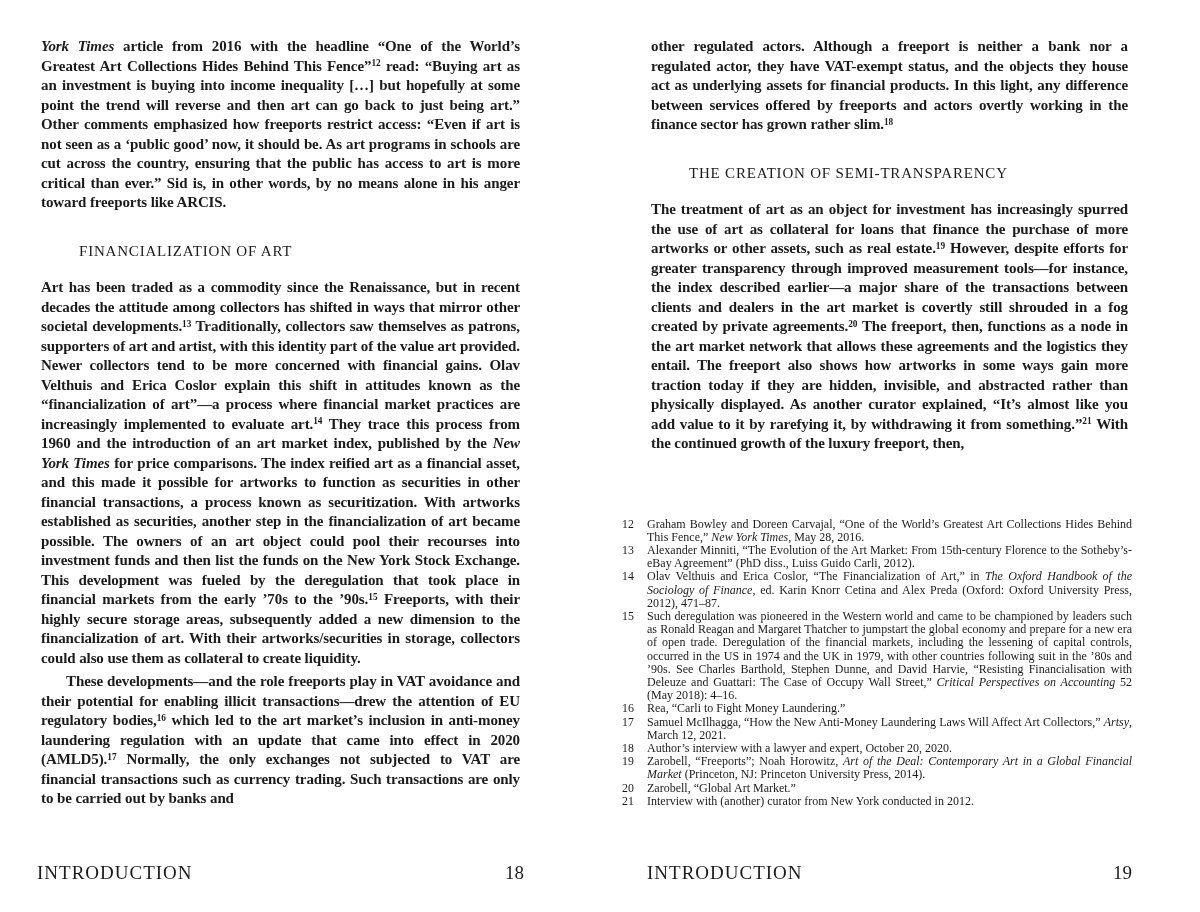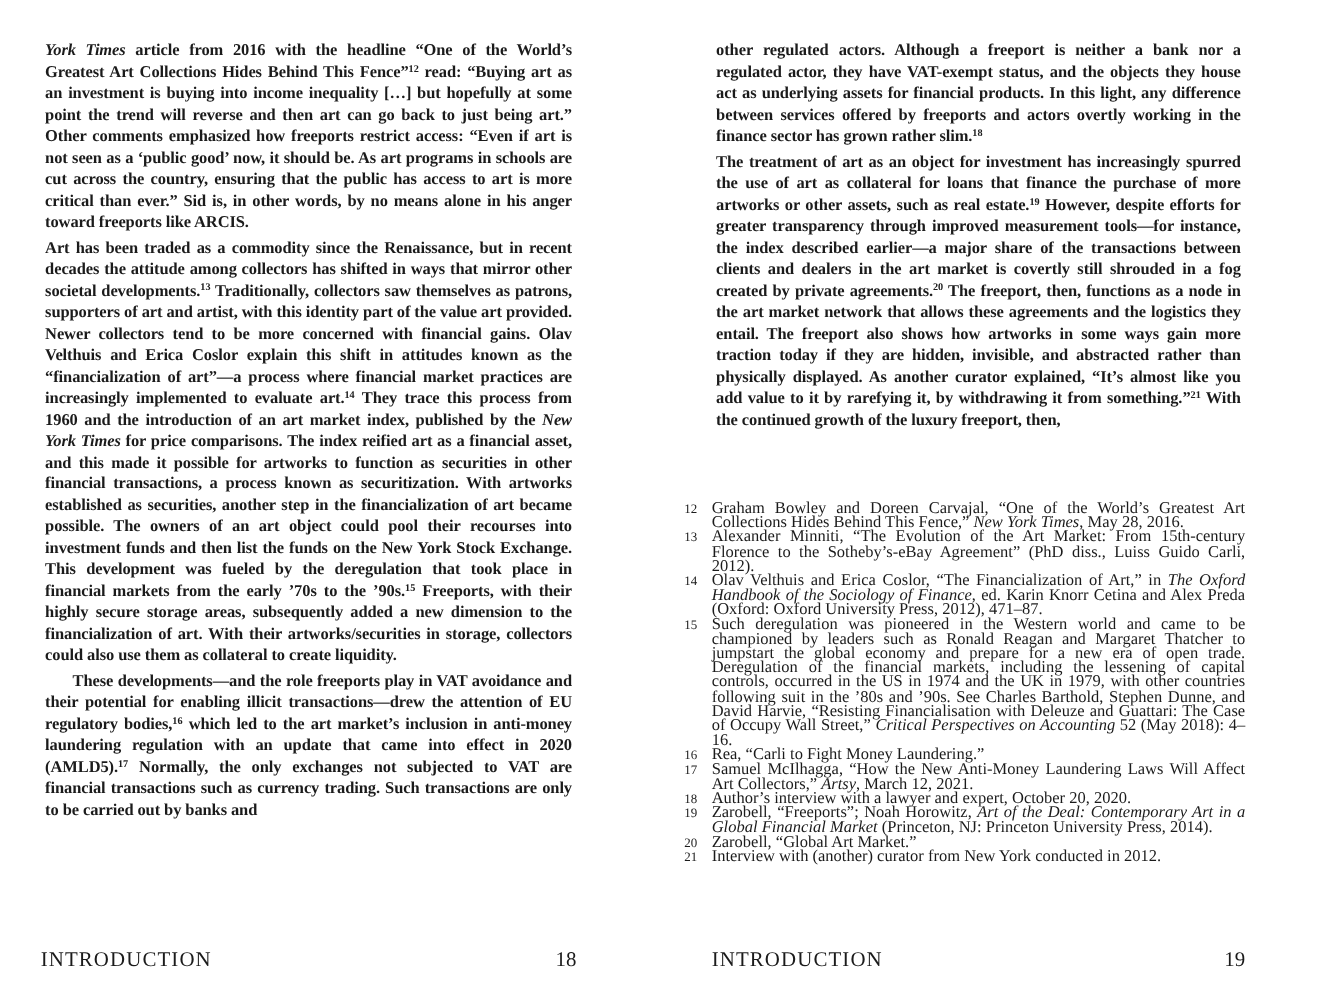--- a/index.html
+++ b/index.html
@@ -49,21 +49,21 @@
 
   .footnotes { margin: 64px 0 0 0; padding: 0; }
   .footnote { display: flex; margin-left: -25px; }
   .fn-num {
     flex: 0 0 25px;
     font-size: 11.8px;
     line-height: 13.2px;
   }
   .fn-text {
     flex: 1;
-    font-size: 15px;
+    font-size: 12px;
     line-height: 13.2px;
     text-align: justify;
     hyphens: auto; -webkit-hyphens: auto;
   }
 
   .page-footer {
     position: absolute;
     top: 863px;
     display: flex;
     justify-content: space-between;
@@ -75,32 +75,34 @@
   .running-head { letter-spacing: 1px; }
 </style>
 </head>
 <body>
 
 <div class="spread">
 
   <section class="page page-left">
     <div class="text-col">
       <p class="para"><i>York Times</i><span> article from 2016 with the headline “One of the World’s Greatest Art Collections Hides Behind This Fence”</span><sup>12</sup><span> read: “Buying art as an investment is buying into income inequality […] but hopefully at some point the trend will reverse and then art can go back to just being art.” Other comments emphasized how freeports restrict access: “Even if art is not seen as a ‘public good’ now, it should be. As art programs in schools are cut across the country, ensuring that the public has access to art is more critical than ever.” Sid is, in other words, by no means alone in his anger toward freeports like ARCIS.</span></p>
+      <h2 class="section-heading">FINANCIALIZATION OF ART</h2>
       <p class="para"><span>Art has been traded as a commodity since the Renaissance, but in recent decades the attitude among collectors has shifted in ways that mirror other societal developments.</span><sup>13</sup><span> Traditionally, collectors saw themselves as patrons, supporters of art and artist, with this identity part of the value art provided. Newer collectors tend to be more concerned with financial gains. Olav Velthuis and Erica Coslor explain this shift in attitudes known as the “financialization of art”—a process where financial market practices are increasingly implemented to evaluate art.</span><sup>14</sup><span> They trace this process from 1960 and the introduction of an art market index, published by the </span><i>New York Times</i><span> for price comparisons. The index reified art as a financial asset, and this made it possible for artworks to function as securities in other financial transactions, a process known as securitization. With artworks established as securities, another step in the financialization of art became possible. The owners of an art object could pool their recourses into investment funds and then list the funds on the New York Stock Exchange. This development was fueled by the deregulation that took place in financial markets from the early ’70s to the ’90s.</span><sup>15</sup><span> Freeports, with their highly secure storage areas, subsequently added a new dimension to the financialization of art. With their artworks/securities in storage, collectors could also use them as collateral to create liquidity.</span></p>
       <p class="para indent"><span>These developments—and the role freeports play in VAT avoidance and their potential for enabling illicit transactions—drew the attention of EU regulatory bodies,</span><sup>16</sup><span> which led to the art market’s inclusion in anti-money laundering regulation with an update that came into effect in 2020 (AMLD5).</span><sup>17</sup><span> Normally, the only exchanges not subjected to VAT are financial transactions such as currency trading. Such transactions are only to be carried out by banks and</span></p>
     </div>
     <footer class="page-footer">
       <span class="running-head">INTRODUCTION</span>
       <span class="page-number">18</span>
     </footer>
   </section>
 
   <section class="page page-right">
     <div class="text-col">
       <p class="para"><span>other regulated actors. Although a freeport is neither a bank nor a regulated actor, they have VAT-exempt status, and the objects they house act as underlying assets for financial products. In this light, any difference between services offered by freeports and actors overtly working in the finance sector has grown rather slim.</span><sup>18</sup></p>
+      <h2 class="section-heading">THE CREATION OF SEMI-TRANSPARENCY</h2>
       <p class="para"><span>The treatment of art as an object for investment has increasingly spurred the use of art as collateral for loans that finance the purchase of more artworks or other assets, such as real estate.</span><sup>19</sup><span> However, despite efforts for greater transparency through improved measurement tools—for instance, the index described earlier—a major share of the transactions between clients and dealers in the art market is covertly still shrouded in a fog created by private agreements.</span><sup>20</sup><span> The freeport, then, functions as a node in the art market network that allows these agreements and the logistics they entail. The freeport also shows how artworks in some ways gain more traction today if they are hidden, invisible, and abstracted rather than physically displayed. As another curator explained, “It’s almost like you add value to it by rarefying it, by withdrawing it from something.”</span><sup>21</sup><span> With the continued growth of the luxury freeport, then,</span></p>
 
       <div class="footnotes">
         <div class="footnote">
           <span class="fn-num">12</span>
           <span class="fn-text"><span>Graham Bowley and Doreen Carvajal, “One of the World’s Greatest Art Collections Hides Behind This Fence,” </span><i>New York Times</i><span>, May 28, 2016.</span></span>
         </div>
         <div class="footnote">
           <span class="fn-num">13</span>
           <span class="fn-text"><span>Alexander Minniti, “The Evolution of the Art Market: From 15th-century Florence to the Sotheby’s-eBay Agreement” (PhD diss., Luiss Guido Carli, 2012).</span></span>

